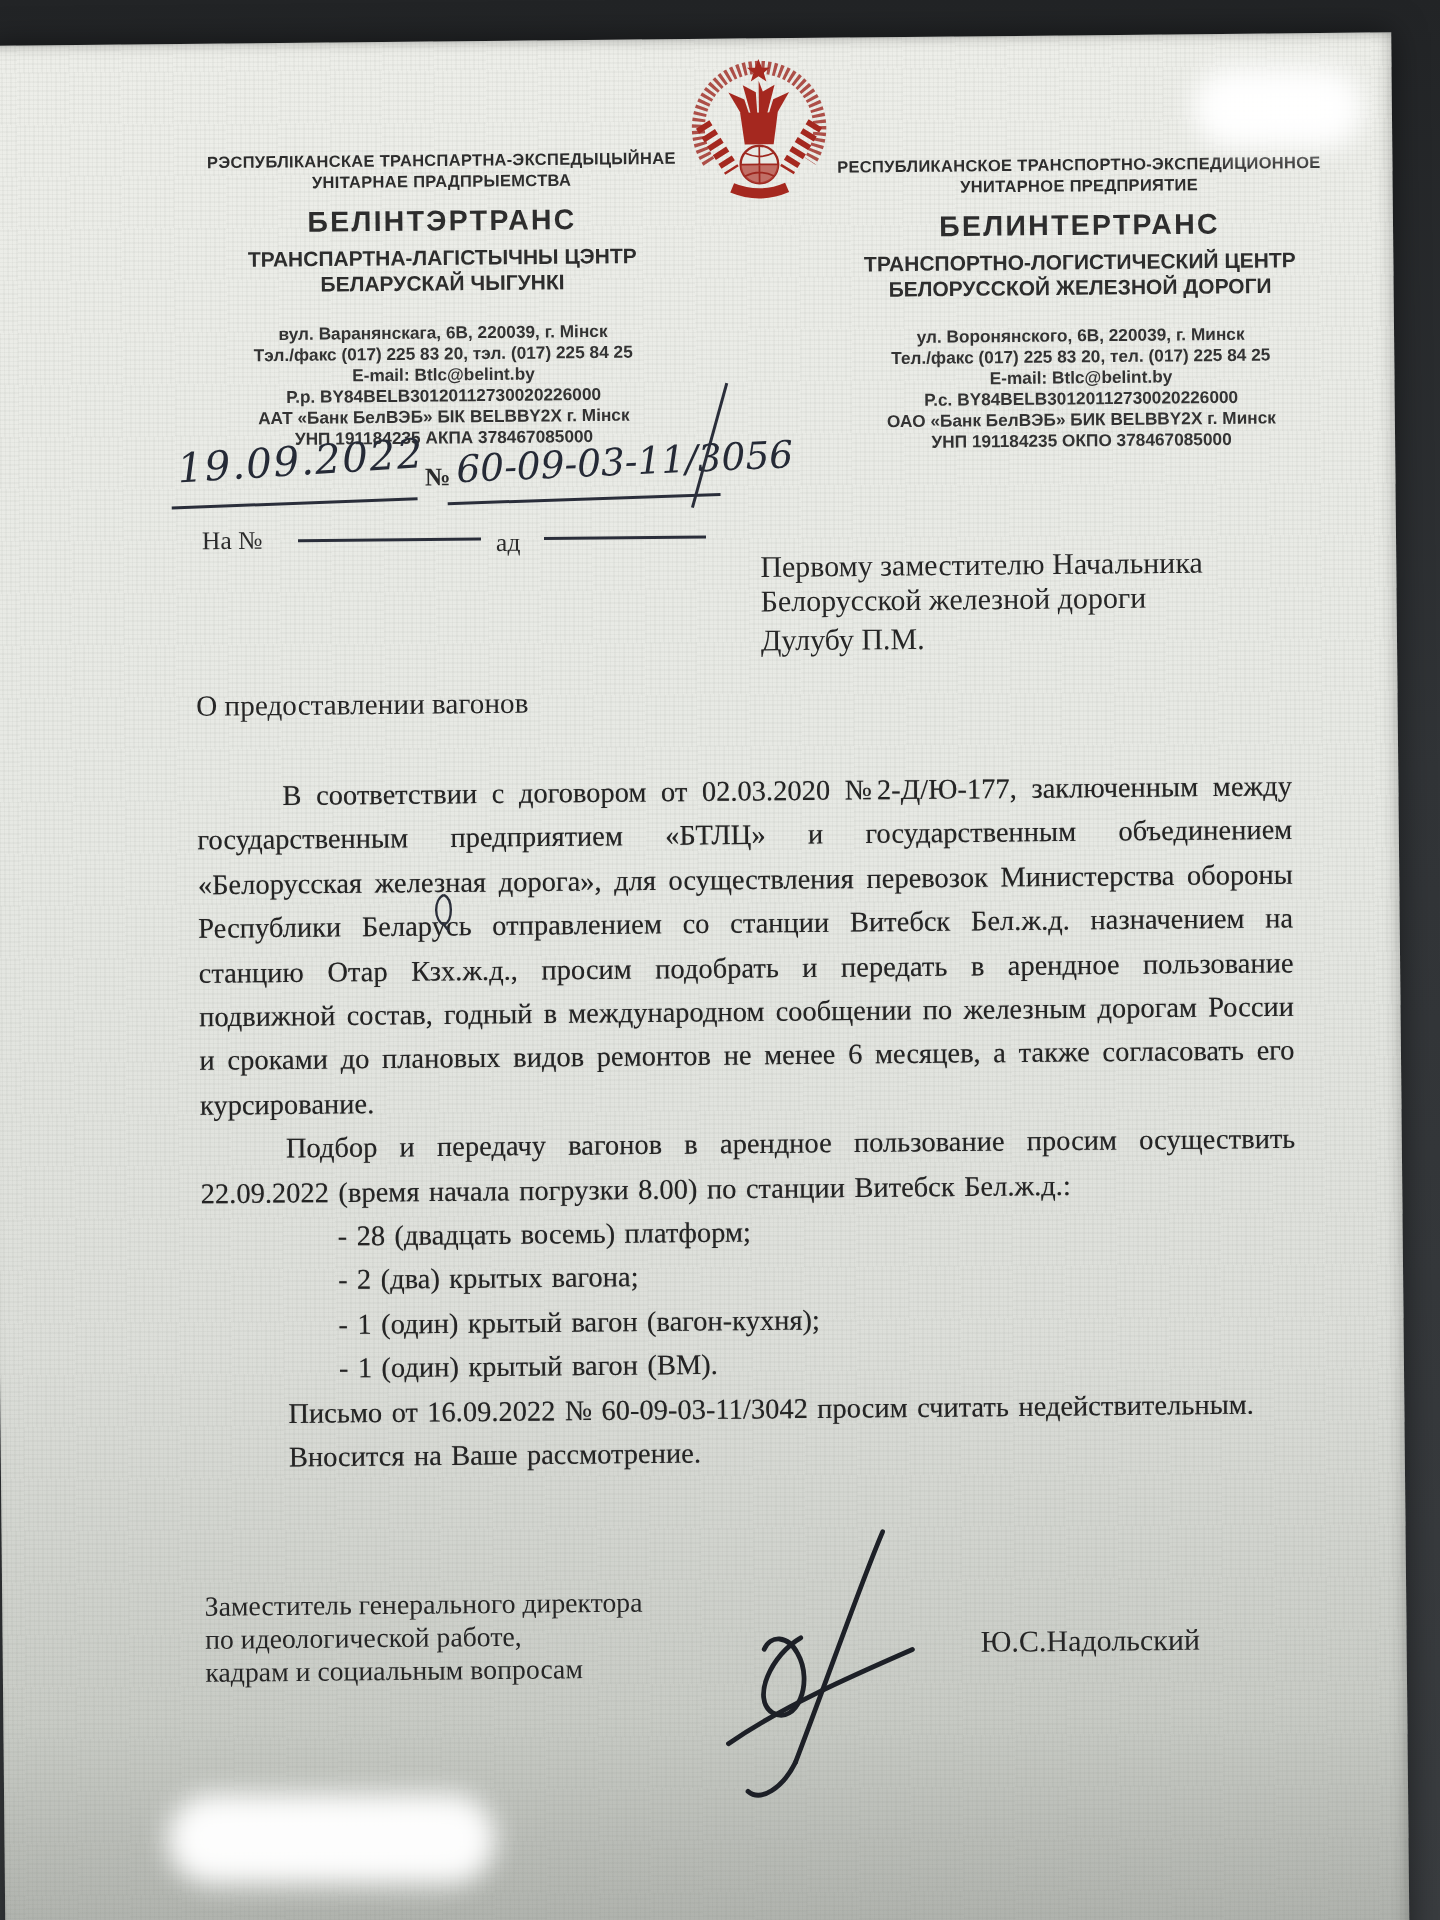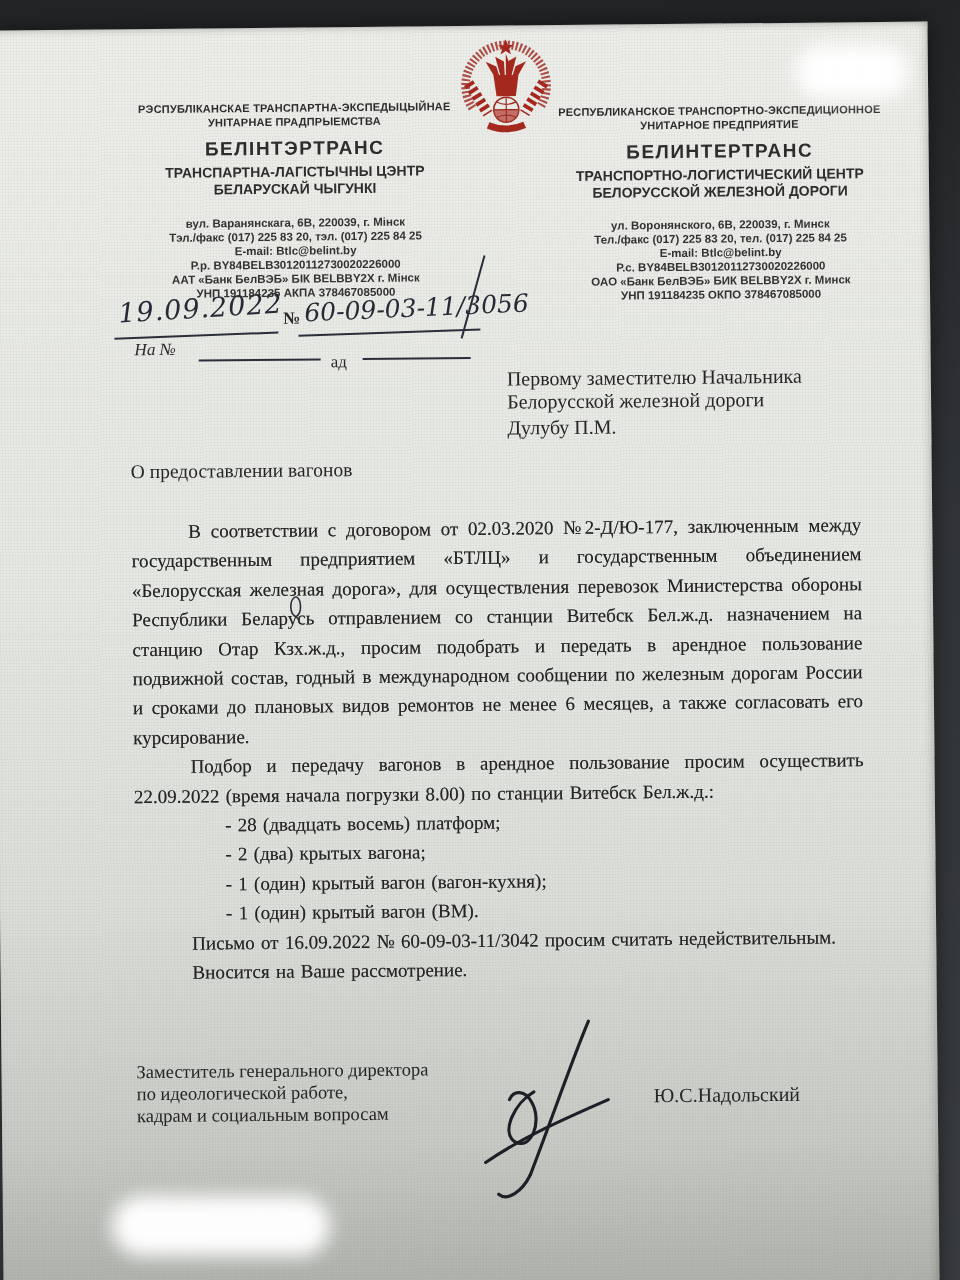--- a/index.html
+++ b/index.html
@@ -105,21 +105,21 @@
       <div>УНП 191184235    ОКПО 378467085000</div>
     </div>
 
     <div class="abs hand hand-date" style="left:124px;top:264px;">19.09.2022</div>
     <div class="abs ink-line" style="left:120px;top:306px;width:164px;transform:rotate(-1.6deg);"></div>
     <div class="abs no-symbol" style="left:289px;top:281px;">№</div>
     <div class="abs hand hand-num" style="left:310px;top:267px;">60-09-03-11/3056</div>
     <div class="abs ink-line" style="left:304px;top:305px;width:182px;transform:rotate(-1.4deg);"></div>
     <div class="abs" style="left:478px;top:228px;width:2px;height:86px;background:#2a2e3a;transform:rotate(16deg);"></div>
 
-    <div class="abs form-label" style="left:140px;top:311px;font-style:italic;">На №</div>
+    <div class="abs form-label" style="left:140px;top:322px;">На №</div>
     <div class="abs ink-line" style="left:204px;top:331px;width:122px;height:1.6px;"></div>
     <div class="abs form-label" style="left:336px;top:325px;">ад</div>
     <div class="abs ink-line" style="left:368px;top:331px;width:108px;height:1.6px;"></div>
 
     <div class="abs addressee" style="left:512px;top:342px;">
       <div>Первому заместителю Начальника</div>
       <div>Белорусской железной дороги</div>
       <div style="margin-top:3px;">Дулубу П.М.</div>
     </div>
 

